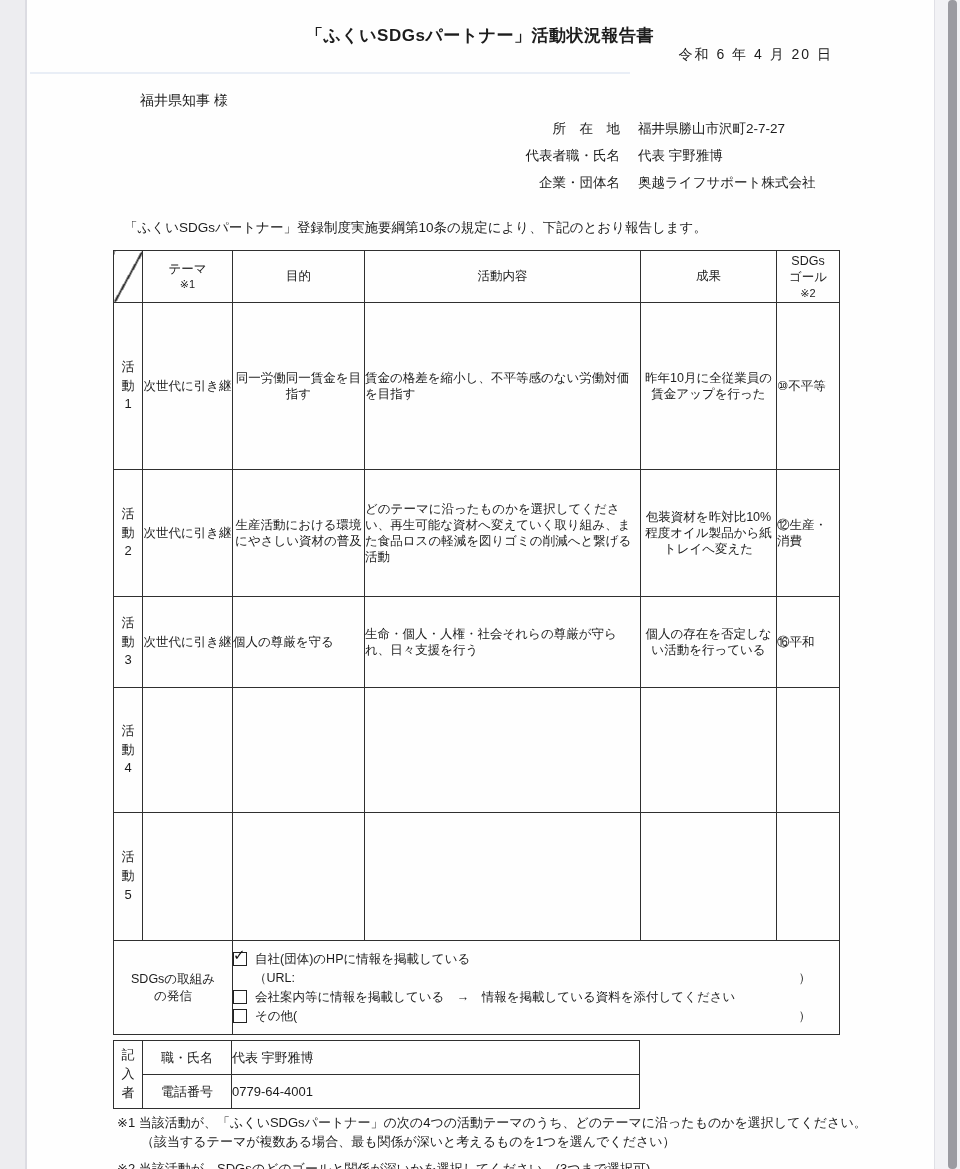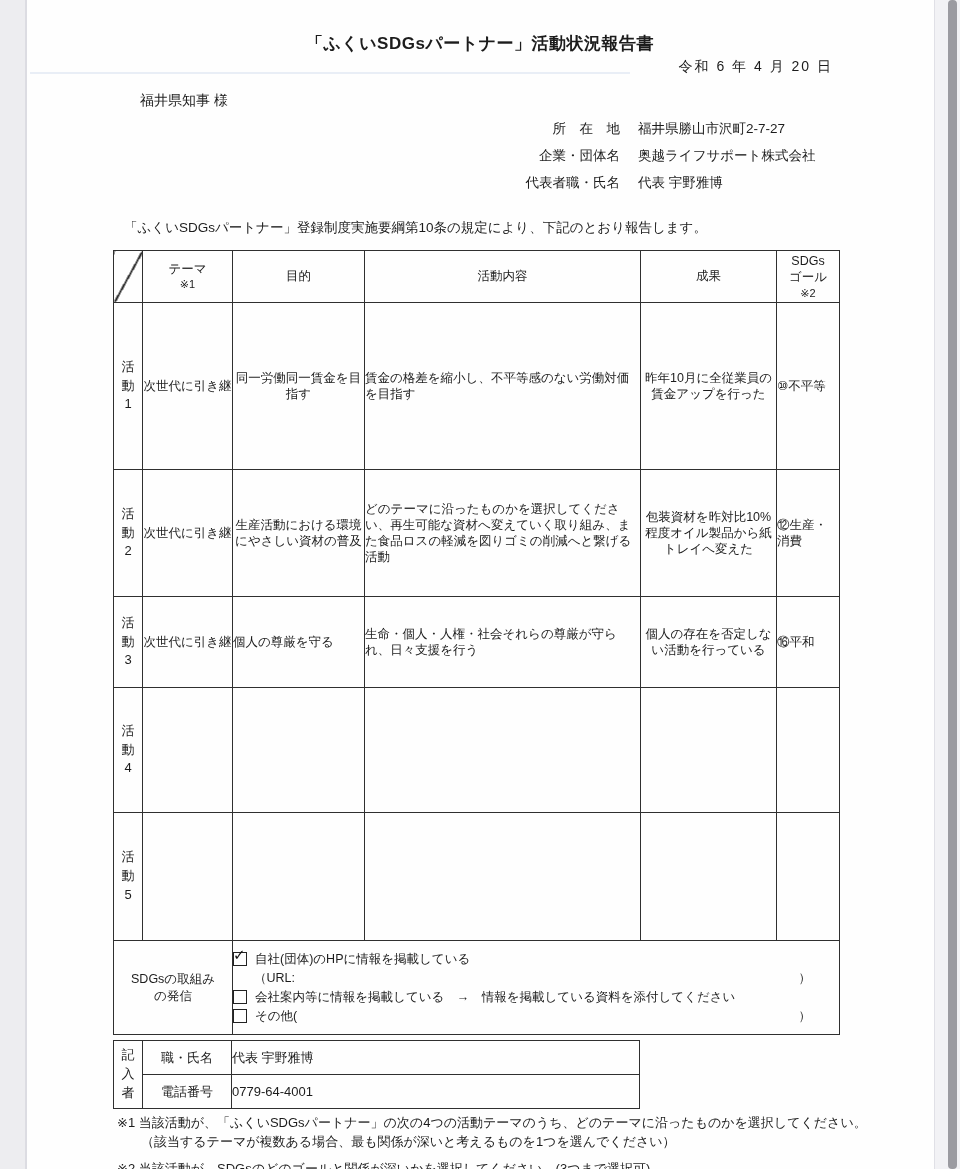--- a/index.html
+++ b/index.html
@@ -4,22 +4,22 @@
 <style>
   html,body{margin:0;padding:0;background:#fff;}
   #page{position:relative;width:960px;height:1169px;background:#fefefe;overflow:hidden;
         font-family:"Liberation Sans","DejaVu Sans",sans-serif;color:#1c1c1c;}
   
   #left-margin{position:absolute;left:0;top:0;width:25px;height:1169px;background:#ededf0;border-right:2px solid #dcdce2;}
   #scroll-track{position:absolute;right:0;top:0;width:25px;height:1169px;background:#f2f2f5;border-left:1px solid #e0e0e6;}
   #scroll-thumb{position:absolute;right:3px;top:0;width:9px;height:1169px;background:#9b9ba1;border-radius:4px;}
   .faint-line{position:absolute;left:30px;top:72px;width:600px;height:2px;background:#e9eef6;}
 
-  .doc-title{position:absolute;left:0;top:32px;width:960px;text-align:center;font-size:17px;font-weight:bold;letter-spacing:.5px;}
-  .doc-date{position:absolute;right:127px;top:58px;font-size:14px;letter-spacing:2px;}
+  .doc-title{position:absolute;left:0;top:24px;width:960px;text-align:center;font-size:17px;font-weight:bold;letter-spacing:.5px;}
+  .doc-date{position:absolute;right:127px;top:46px;font-size:14px;letter-spacing:2px;}
   .addressee{position:absolute;left:140px;top:92px;font-size:14px;}
   .sender{position:absolute;left:500px;top:120px;font-size:13.5px;}
   .sender-row{display:flex;margin-bottom:9px;}
   .sender-label{flex:0 0 120px;text-align:right;}
   .sender-value{margin-left:18px;white-space:nowrap;}
   .intro{position:absolute;left:124px;top:219px;font-size:13.5px;}
 
   
   table.main{position:absolute;left:113px;top:250px;border-collapse:collapse;table-layout:fixed;}
   table.main td,table.main th{border:1.5px solid #2f2f2f;padding:0;font-weight:normal;vertical-align:middle;font-size:12.5px;line-height:1.3;}
@@ -62,26 +62,26 @@
   <div class="doc-title">「ふくいSDGsパートナー」活動状況報告書</div>
   <div class="doc-date">令和 6 年 4 月 20 日</div>
   <div class="addressee">福井県知事 様</div>
 
   <div class="sender">
     <div class="sender-row">
       <span class="sender-label">所　在　地</span>
       <span class="sender-value">福井県勝山市沢町2-7-27</span>
     </div>
     <div class="sender-row">
+      <span class="sender-label">代表者職・氏名</span>
+      <span class="sender-value">代表 宇野雅博</span>
+    </div>
+    <div class="sender-row">
       <span class="sender-label">企業・団体名</span>
       <span class="sender-value">奥越ライフサポート株式会社</span>
-    </div>
-    <div class="sender-row">
-      <span class="sender-label">代表者職・氏名</span>
-      <span class="sender-value">代表 宇野雅博</span>
     </div>
   </div>
 
   <div class="intro">「ふくいSDGsパートナー」登録制度実施要綱第10条の規定により、下記のとおり報告します。</div>
 
   <table class="main">
     <colgroup>
       <col style="width:29px">
         <col style="width:90px">
         <col style="width:132px">

